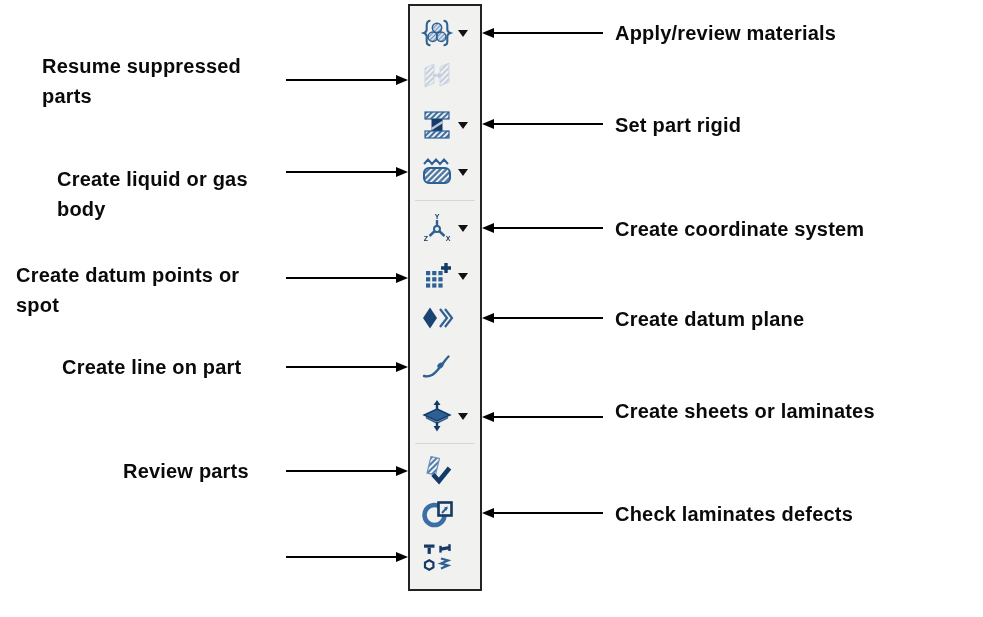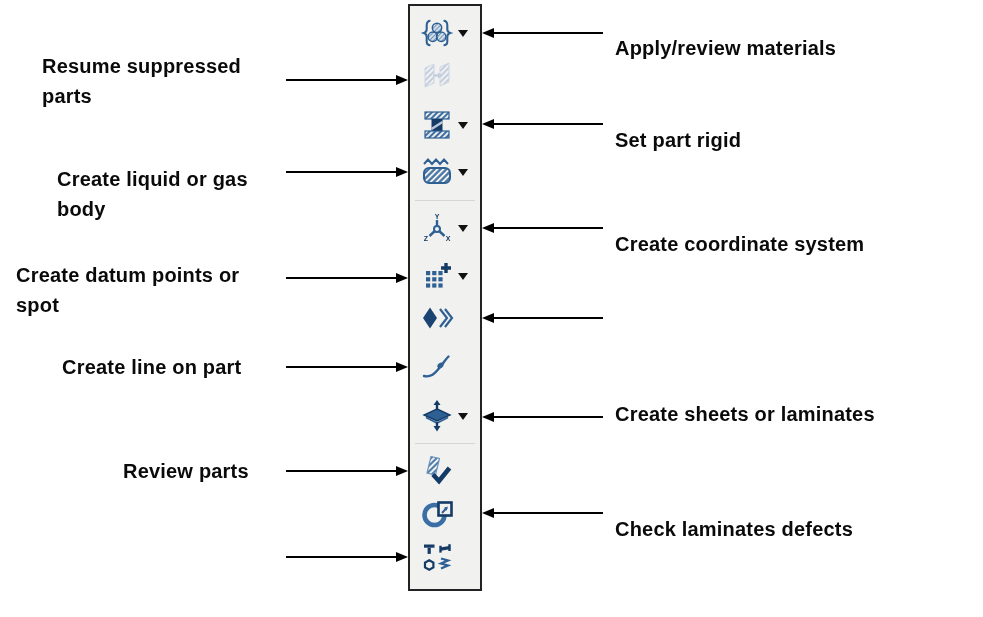--- a/index.html
+++ b/index.html
@@ -12,21 +12,21 @@
   .tb-row{position:absolute;left:0;width:100%;height:32px;display:flex;align-items:center;
           padding-left:10px;box-sizing:border-box;}
   .tb-icon{width:34px;height:32px;display:flex;align-items:center;justify-content:center;flex:0 0 auto;}
   .dd{width:0;height:0;border-left:5.5px solid transparent;border-right:5.5px solid transparent;
       border-top:7px solid #111;margin-left:4px;flex:0 0 auto;}
   .tb-sep{position:absolute;left:5px;right:5px;height:1px;background:#d7d6d5;}
 
   
   .lbl{position:absolute;font-weight:700;font-size:20px;line-height:30px;color:#0a0a0a;
        letter-spacing:.2px;}
-  .lbl-r{white-space:nowrap;margin-top:15px;}
+  .lbl-r{white-space:nowrap;}
 
   
   .arrow{position:absolute;display:flex;align-items:center;height:12px;}
   .shaft{flex:1;height:2.5px;background:#000;}
   .head-r{width:0;height:0;border-top:5.5px solid transparent;border-bottom:5.5px solid transparent;
           border-left:12px solid #000;flex:0 0 auto;}
   .head-l{width:0;height:0;border-top:5.5px solid transparent;border-bottom:5.5px solid transparent;
           border-right:12px solid #000;flex:0 0 auto;}
 </style>
 </head>
@@ -216,21 +216,22 @@
 
   <div class="lbl" style="left:42px;top:51px;width:215px">Resume suppressed parts</div>
   <div class="lbl" style="left:57px;top:164px;width:235px">Create liquid or gas body</div>
   <div class="lbl" style="left:16px;top:260px;width:262px">Create datum points or spot</div>
   <div class="lbl" style="left:62px;top:352px;width:230px">Create line on part</div>
   <div class="lbl" style="left:123px;top:456px;width:160px">Review parts</div>
 
   <div class="lbl lbl-r" style="left:615px;top:18px">Apply/review materials</div>
   <div class="lbl lbl-r" style="left:615px;top:110px">Set part rigid</div>
   <div class="lbl lbl-r" style="left:615px;top:214px">Create coordinate system</div>
-  <div class="lbl lbl-r" style="left:615px;top:384px">Create sheets or laminates</div>
+  <div class="lbl lbl-r" style="left:615px;top:304px">Create datum plane</div>
+  <div class="lbl lbl-r" style="left:615px;top:396px">Create sheets or laminates</div>
   <div class="lbl lbl-r" style="left:615px;top:499px">Check laminates defects</div>
 
   <div class="arrow" style="left:286px;top:74px;width:122px">
       <span class="shaft"></span>
       <span class="head-r"></span>
     </div>
   <div class="arrow" style="left:286px;top:166px;width:122px">
       <span class="shaft"></span>
       <span class="head-r"></span>
     </div>

